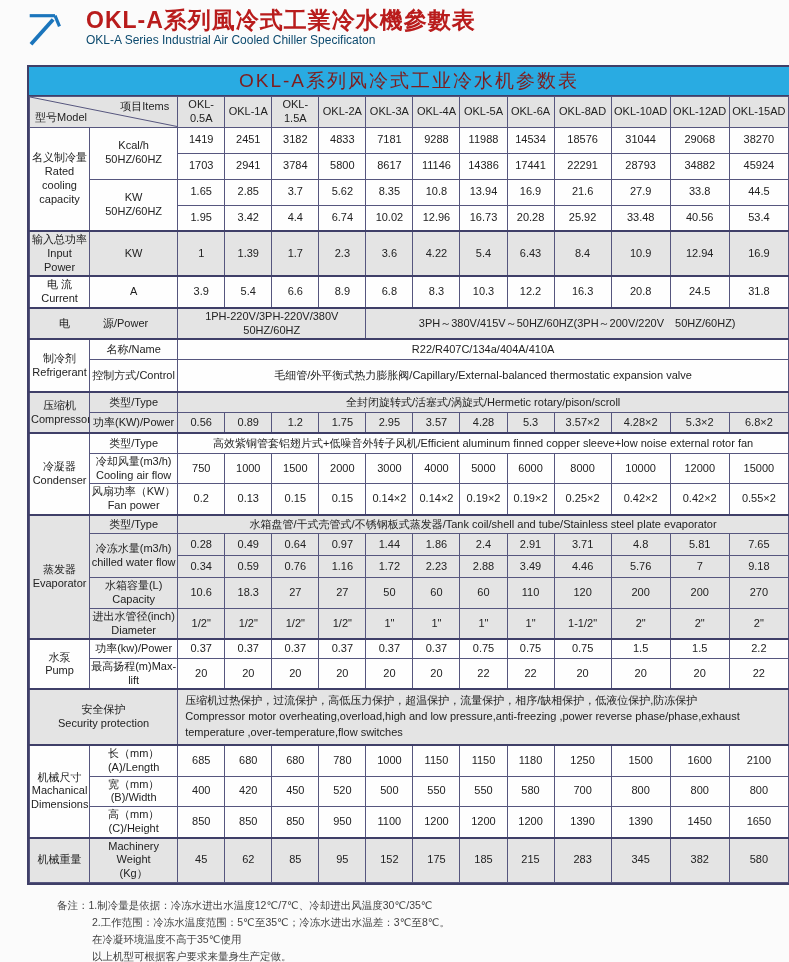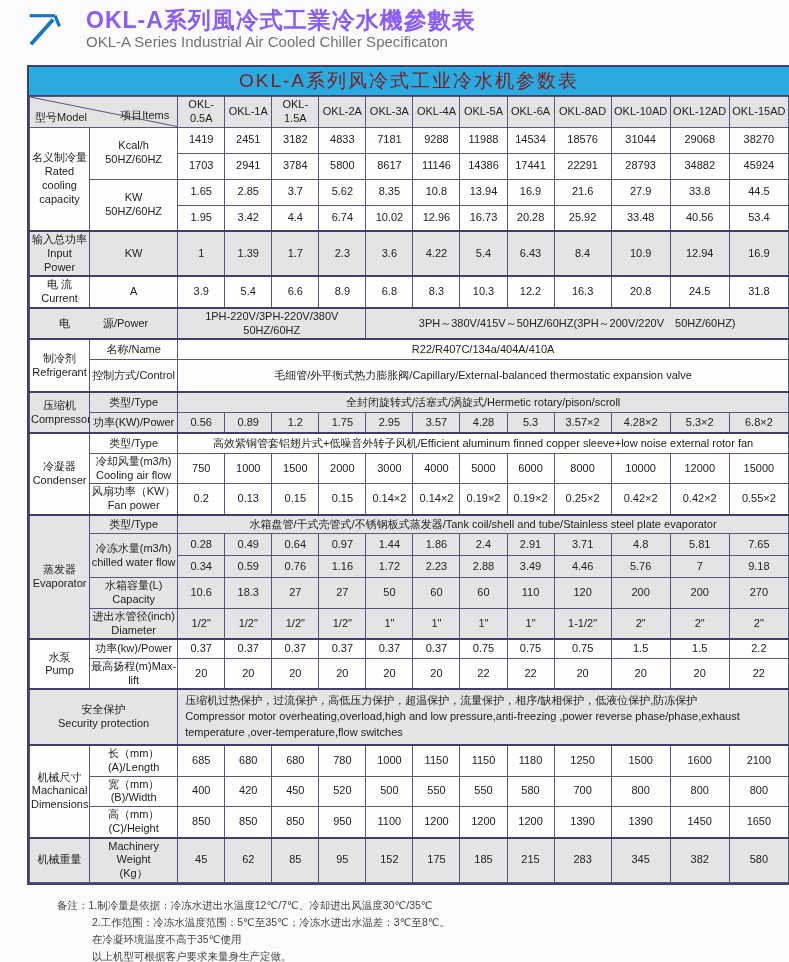--- a/index.html
+++ b/index.html
@@ -4,38 +4,38 @@
 <style>
   html,body{margin:0;padding:0;}
   body{
     width:789px;min-height:962px;background:#fbfbfb;
     font-family:"Liberation Sans","DejaVu Sans",sans-serif;color:#333;
   }
   
   .page-header{position:relative;padding:7px 0 2px 24px;height:52px;}
   .logo{position:absolute;left:24px;top:6px;width:38px;height:46px;}
   .titles{margin-left:62px;}
-  .title-zh{font-size:23px;font-weight:bold;color:#8b5cf6;letter-spacing:1px;line-height:1.15;}
-  .title-en{font-size:15px;font-weight:normal;color:#737373;line-height:1.2;}
+  .title-zh{font-size:23px;font-weight:bold;color:#b91c1c;letter-spacing:1px;line-height:1.15;}
+  .title-en{font-size:12px;font-weight:normal;color:#0c4a6e;line-height:1.2;}
   
   .tbl-container{margin:4px 0 0 27px;width:760px;border:2px solid #3f3f68;background:#fff;}
   .title-bar{background:#29abe2;color:#7f1d1d;text-align:center;font-size:19px;
              height:28px;line-height:28px;letter-spacing:2px;border-bottom:1px solid #3f3f68;}
   table{border-collapse:collapse;width:100%;table-layout:fixed;}
   td{border:1px solid #56567e;font-size:11px;text-align:center;vertical-align:middle;
      padding:1px 1px;background:#fefefe;color:#222;white-space:pre-line;line-height:1.25;
      overflow:hidden;}
   tr.gray td{background:#e4e4e4;}
   tr.hdr td{background:#e3e3e3;}
   tr.sec td{border-top:2px solid #3f3f68;}
   td.lft{text-align:left;padding:3px 7px;line-height:1.45;}
   td.corner{position:relative;padding:0;}
   td.corner svg{position:absolute;left:0;top:0;width:100%;height:100%;}
   td.corner .cm{position:absolute;left:5px;bottom:2px;}
-  td.corner .ci{position:absolute;right:8px;top:12px;}
+  td.corner .ci{position:absolute;right:8px;top:3px;}
   
   .notes{margin:12px 20px 0 57px;color:#3f3f3f;}
   .notes-zh div{font-size:10.5px;line-height:1.62;}
   .notes-zh .indent{padding-left:35px;}
 </style>
 </head>
 <body>
 
 <div class="page-header">
   <svg class="logo" viewBox="0 0 60 60" aria-hidden="true">

